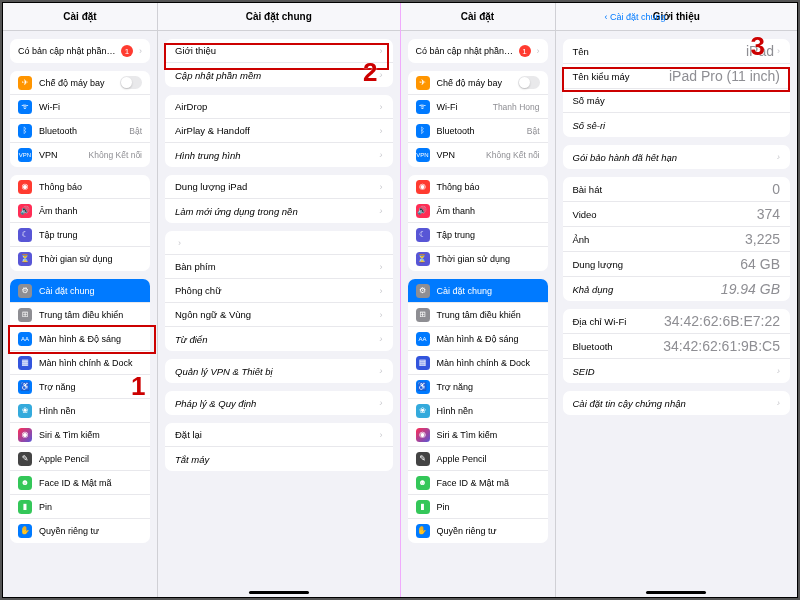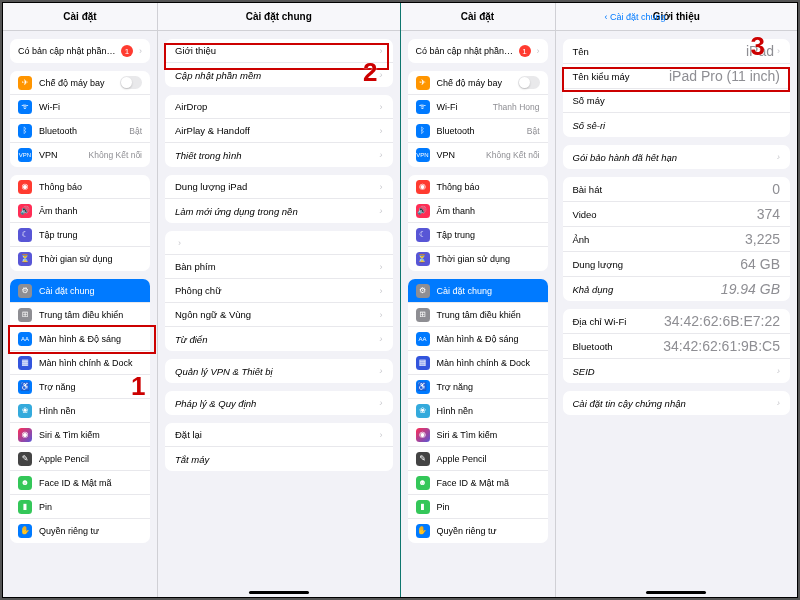--- a/index.html
+++ b/index.html
@@ -7,21 +7,21 @@
     font-family: -apple-system, "Helvetica Neue", Arial, sans-serif;
     background: #555;
     width: 800px;
     height: 600px;
     overflow: hidden;
   }
   .frame {
     position: absolute;
     top: 2px; left: 2px; right: 2px; bottom: 2px;
     border: 1px solid #000;
-    background: #0f766e;
+    background: #f0abfc;
     display: flex;
     gap: 1px;
   }
   .panel {
     flex: 1;
     display: flex;
     background: #f2f2f7;
     position: relative;
   }
   .sidebar {
@@ -279,21 +279,21 @@
       <div class="group">
         <div class="drow">
             <span class="label">AirDrop</span>
             <span class="chev">›</span>
           </div>
         <div class="drow">
             <span class="label">AirPlay &amp; Handoff</span>
             <span class="chev">›</span>
           </div>
         <div class="drow">
-            <span class="label">Thiết trong hình</span>
+            <span class="label">Hình trung hình</span>
             <span class="chev">›</span>
           </div>
       </div>
       <div class="group">
         <div class="drow">
             <span class="label">Dung lượng iPad</span>
             <span class="chev">›</span>
           </div>
         <div class="drow">
             <span class="label">Làm mới ứng dụng trong nền</span>

